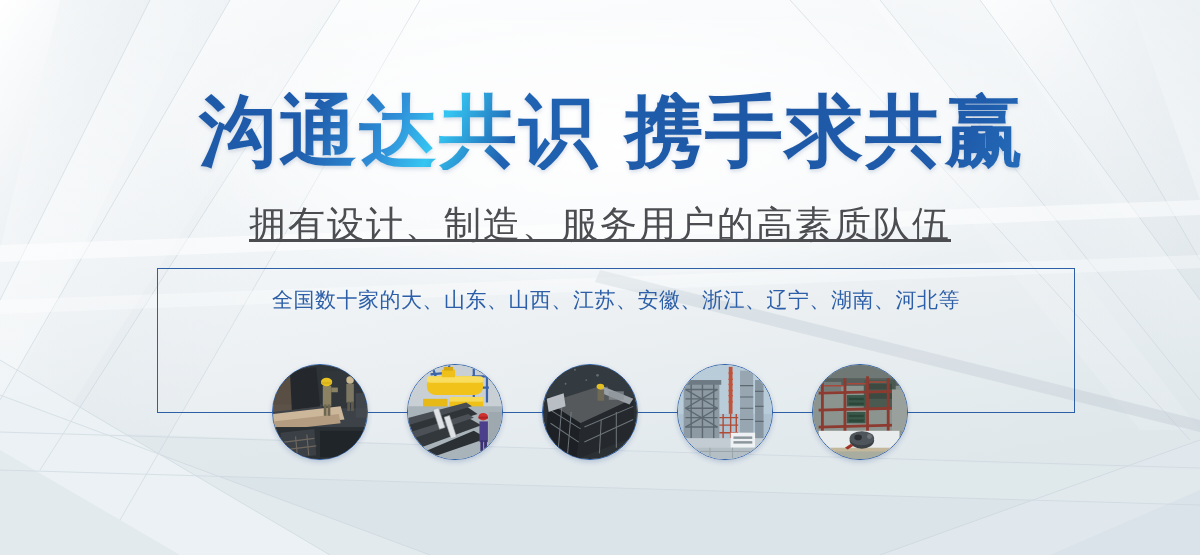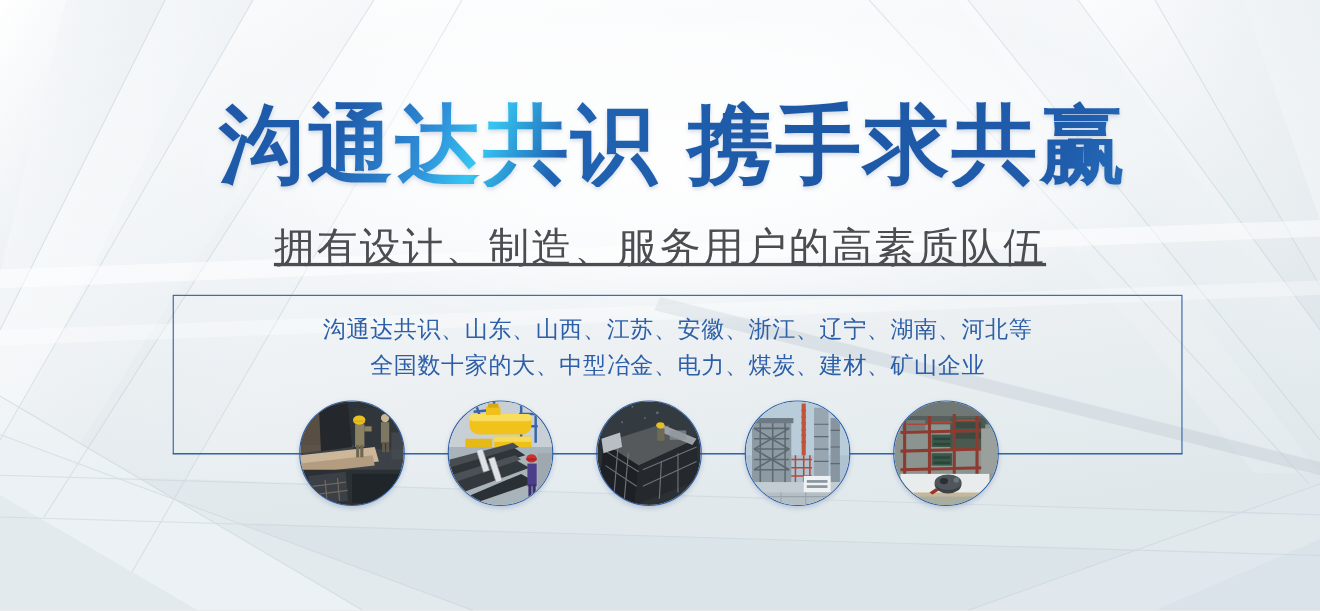--- a/index.html
+++ b/index.html
@@ -199,22 +199,21 @@
   <div class="glow"></div>
 
   <div class="headline">
     <span>沟通达共识</span><span class="gap"></span><span>携手求共赢</span>
   </div>
 
   <div class="subtitle">拥有设计、制造、服务用户的高素质队伍</div>
 
   <div class="infobox"></div>
   <div class="infotext">
-    <div>沟通达共识、山东、山西、江苏、安徽、浙江、辽宁、湖南、河北等</div>
-    <div>全国数十家的大、中型冶金、电力、煤炭、建材、矿山企业</div>
+    <div>全国数十家的大、山东、山西、江苏、安徽、浙江、辽宁、湖南、河北等</div>
   </div>
 
   <div class="connector"></div>
 
   <div class="thumbs">
 
     <div class="thumb t1">
       <div class="pic">
         <svg viewBox="0 0 100 100" preserveAspectRatio="xMidYMid slice">
           <rect width="100" height="100" fill="#3c4248"></rect>

